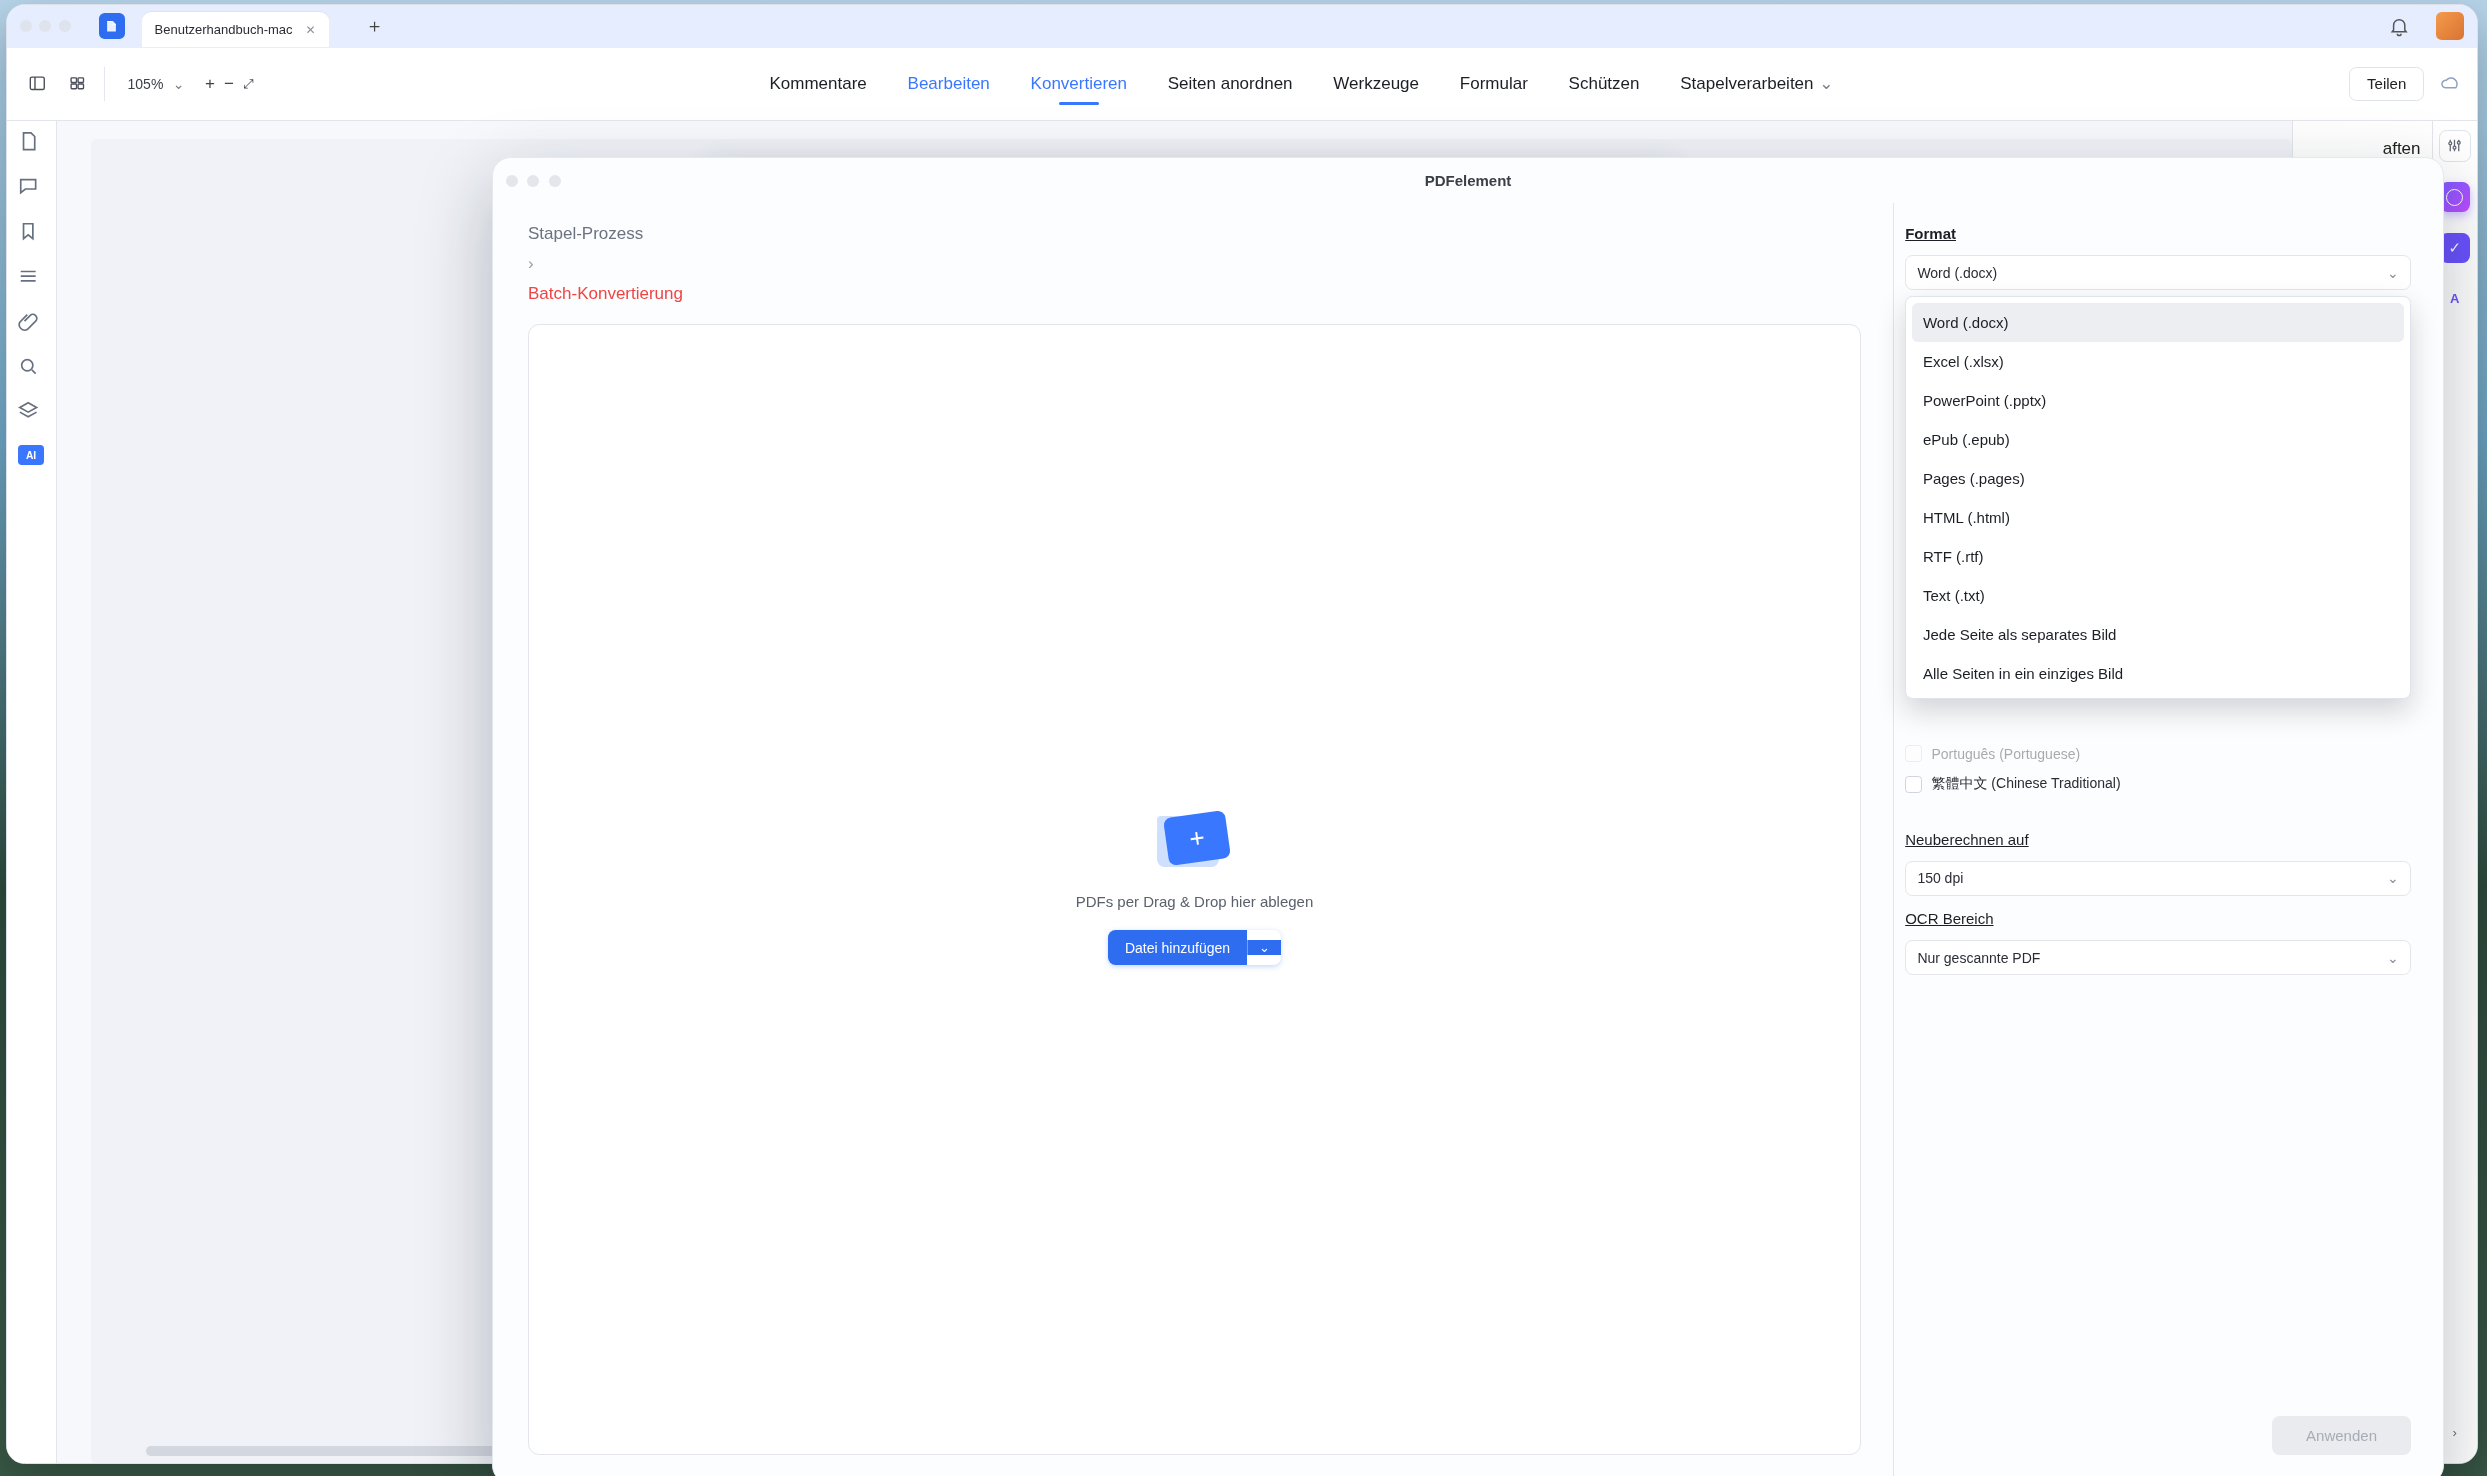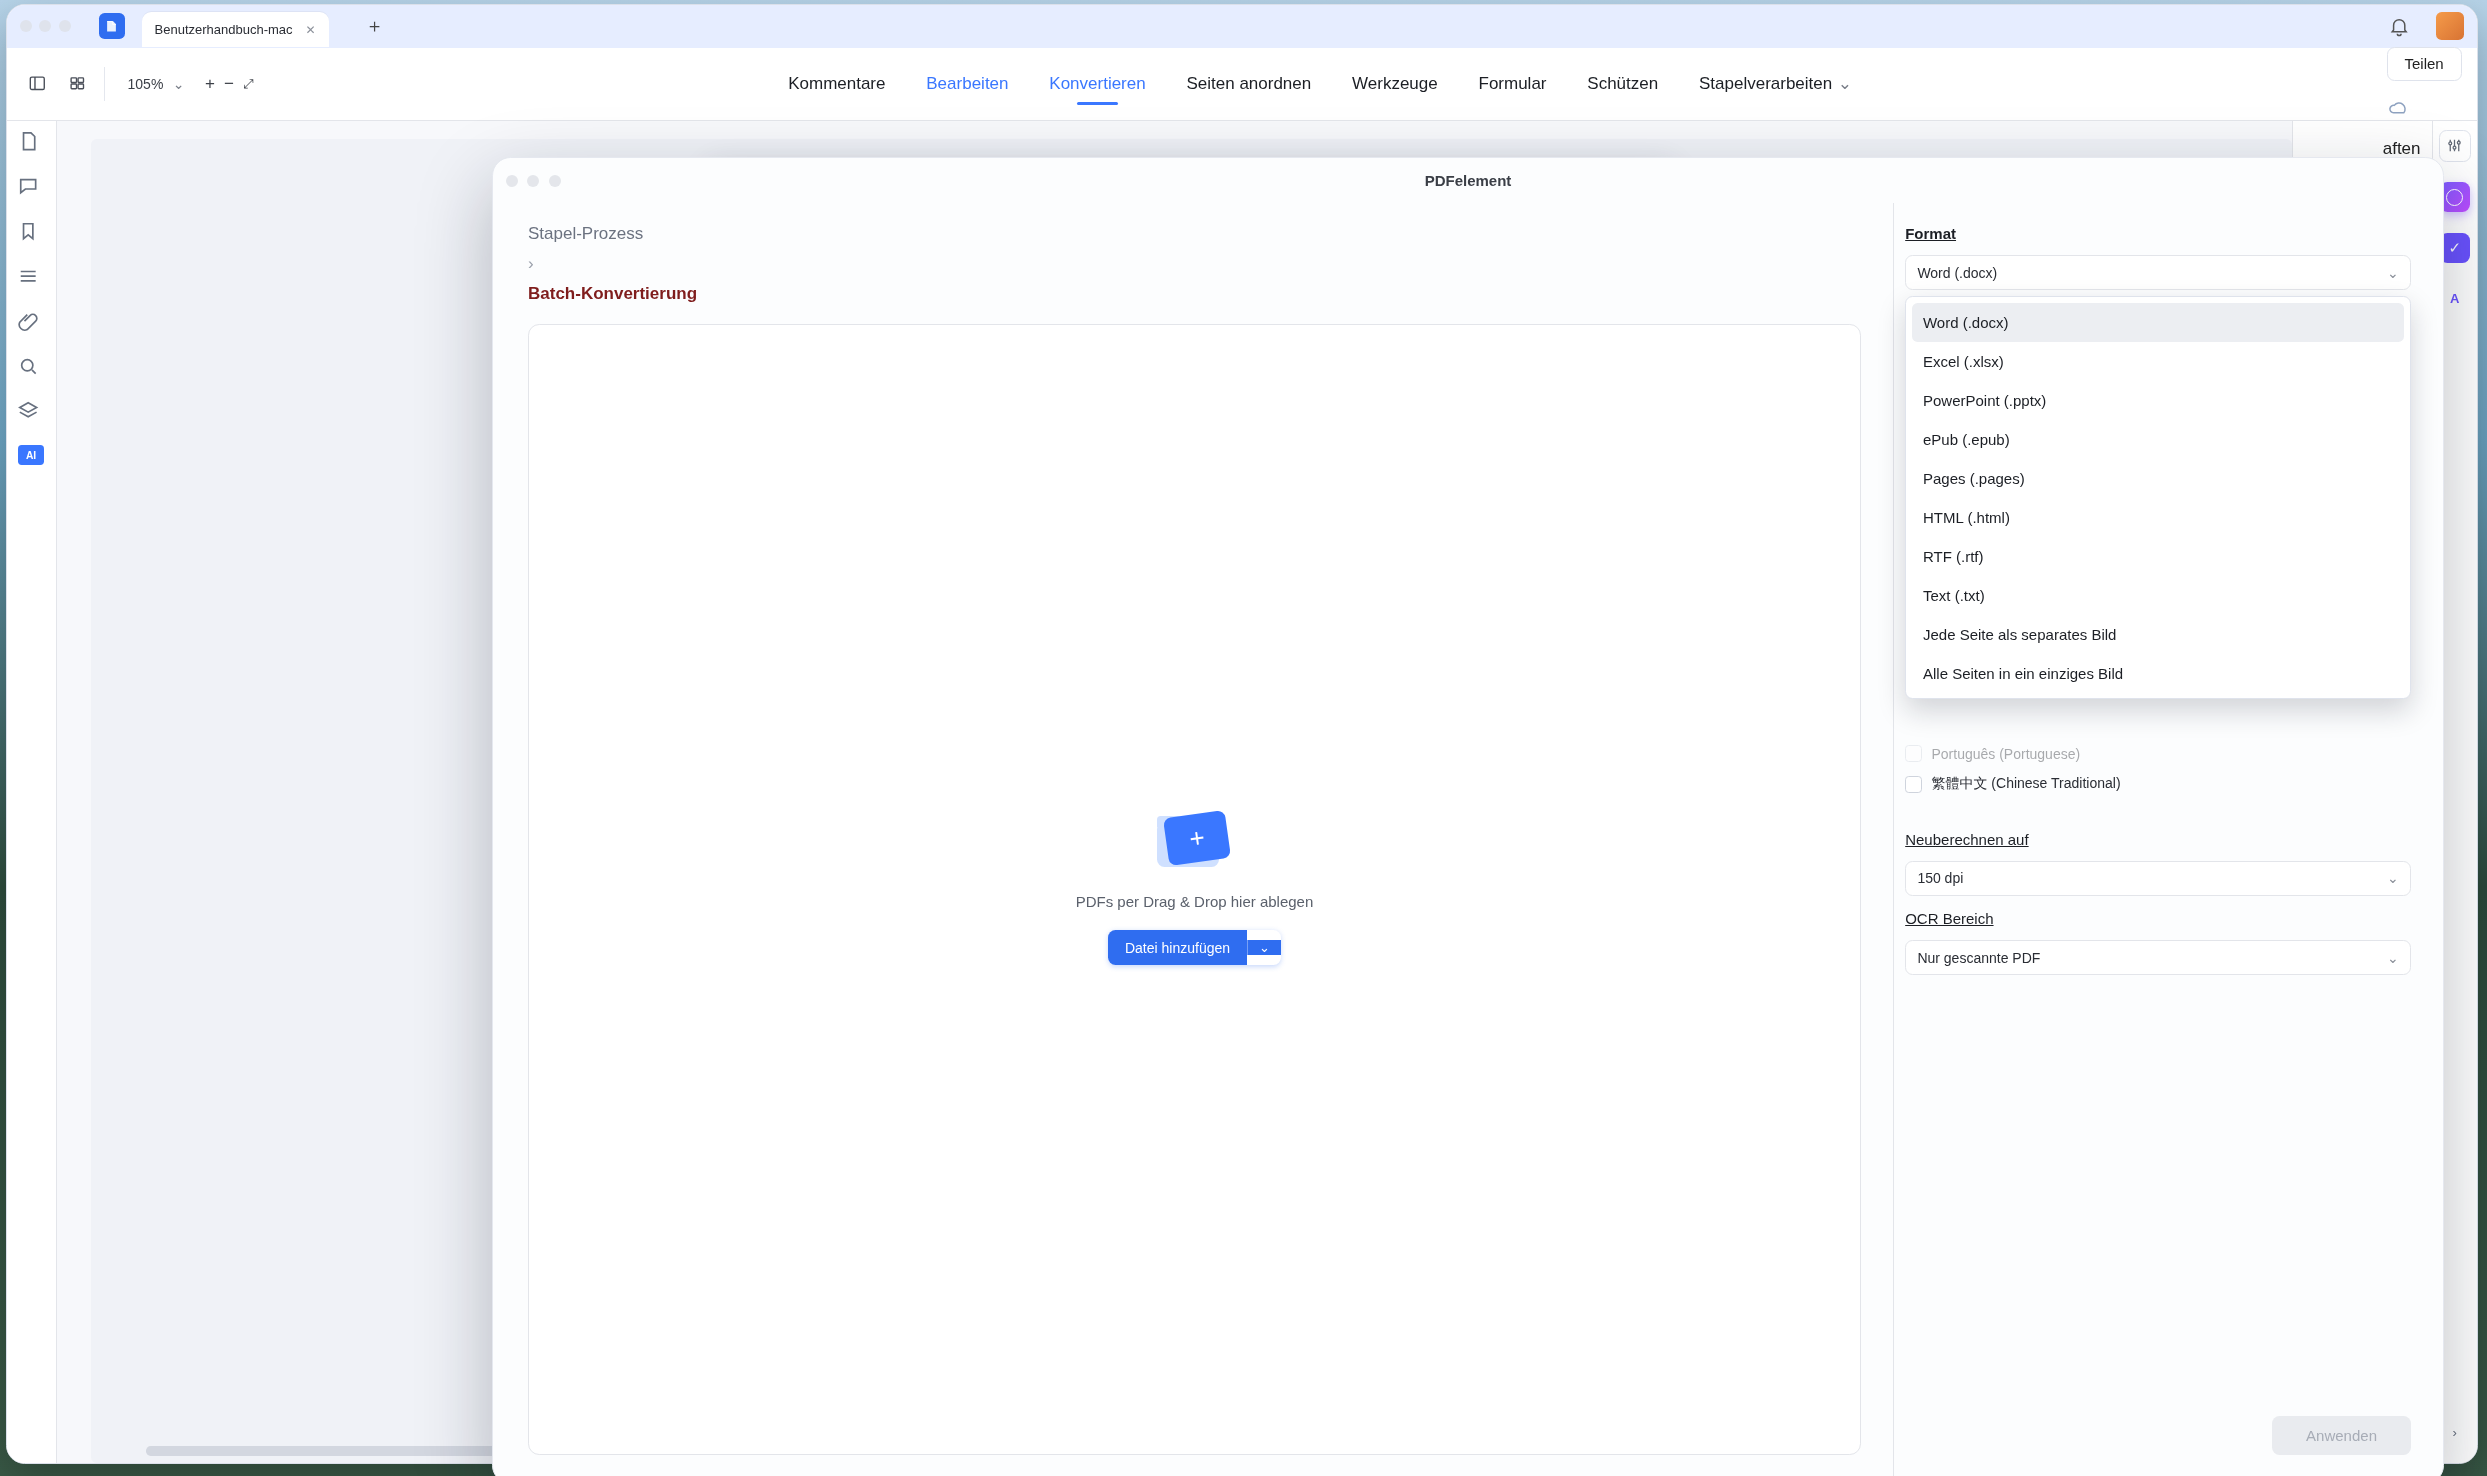--- a/index.html
+++ b/index.html
@@ -63,21 +63,21 @@
   .zoom{display:flex;align-items:center;gap:3.7px;margin-left:5.6px;font-size:14px;color:#3b3f47;}
   .zoom-val{padding:0 5.6px;}
   .chev{color:#7a7f89;}
   .zoom-ctl{display:flex;align-items:center;gap:9.3px;margin-left:13px;font-size:17px;color:#3b3f47;}
   .tb-menus{flex:1;display:flex;justify-content:center;gap:37px;align-items:center;}
   .menu-item{font-size:17px;color:#1c1f25;position:relative;padding:5.6px 1.9px;}
   .menu-item.active{color:var(--accent);}
   .menu-item.active::after{content:"";position:absolute;left:30%;right:30%;bottom:-5.6px;height:2.8px;background:var(--accent);border-radius:1.9px;}
   .menu-item.blue{color:var(--accent);}
   .menu-drop{display:flex;align-items:center;gap:5.6px;justify-content:space-between;}
-  .tb-right{display:flex;gap:15px;flex-direction:column;}
+  .tb-right{display:flex;align-items:center;gap:15px;}
   .share-btn{border:0.9px solid #dfe3ec;background:#fff;border-radius:7.5px;padding:7.5px 17px;font-size:15px;color:#222;}
   .cloud{color:#8ea2c0;}
 
   .workspace{flex:1;display:grid;grid-template-columns:50px 1fr 45px;background:#f7f8fb;}
   .leftbar{background:#fff;border-right:0.9px solid var(--border);padding-top:9.3px;display:flex;flex-direction:column;align-items:center;gap:17px;}
   .leftbar .ic{width:28px;height:28px;color:#67707f;}
   .leftbar .ic svg{width:22.4px;height:22.4px;fill:none;stroke:currentColor;stroke-width:1.8;}
   .ai-badge{width:26px;height:20.5px;border-radius:3.7px;background:#3a77ff;color:#fff;font-size:10.3px;display:flex;align-items:center;justify-content:center;font-weight:600;}
 
   .rightbar{background:#fff;border-left:0.9px solid var(--border);padding-top:9.3px;display:flex;flex-direction:column;align-items:center;gap:20.5px;position:relative;}
@@ -107,21 +107,21 @@
     background:#fcfdfe;border-radius:18.6px;box-shadow:0 28px 75px rgba(18,24,40,.28);display:flex;flex-direction:column;
     overflow:visible;border:0.9px solid #e5e8ef;
   }
   .modal-title{height:45px;display:flex;align-items:center;gap:9.3px;padding:0 13px;}
   .modal-title .dot{width:12px;height:12px;border-radius:50%;background:#e4e6eb;}
   .modal-title .name{position:absolute;left:0;right:0;top:0;height:45px;display:flex;align-items:center;justify-content:center;font-size:15px;font-weight:600;color:#3a3e46;}
 
   .modal-body{flex:1;display:grid;grid-template-columns:1fr 550px;}
   .mb-left{padding:20.5px 32px 28px 35px;display:flex;flex-direction:column;}
   .crumbs{display:flex;align-items:flex-start;gap:10px;font-size:17px;color:#6b7280;margin-bottom:20.5px;flex-direction:column;}
-  .crumbs .current{color:#7f1d1d;font-weight:700;}
+  .crumbs .current{color:#ef4444;font-weight:400;}
   .crumbs .ar{color:#9aa0ab;}
   .drop-box{
     flex:1;background:#fff;border:0.9px solid var(--border);border-radius:11.2px;
     display:flex;flex-direction:column;align-items:center;justify-content:center;gap:20.5px;
   }
   .folder{width:76px;height:58px;position:relative;}
   .folder .back{position:absolute;left:0;top:7.5px;width:62px;height:45px;background:#cfe0ff;border-radius:7.5px;}
   .folder .back::before{content:"";position:absolute;left:0;top:-5.6px;width:24px;height:11.2px;background:#cfe0ff;border-radius:3.7px 3.7px 0 0;}
   .folder .front{position:absolute;left:9.3px;top:0;width:62px;height:48px;background:var(--accent);border-radius:7.5px;transform:rotate(-8deg);display:flex;align-items:center;justify-content:center;color:#fff;font-size:26px;}
   .drop-text{font-size:15px;color:#5b616c;}

